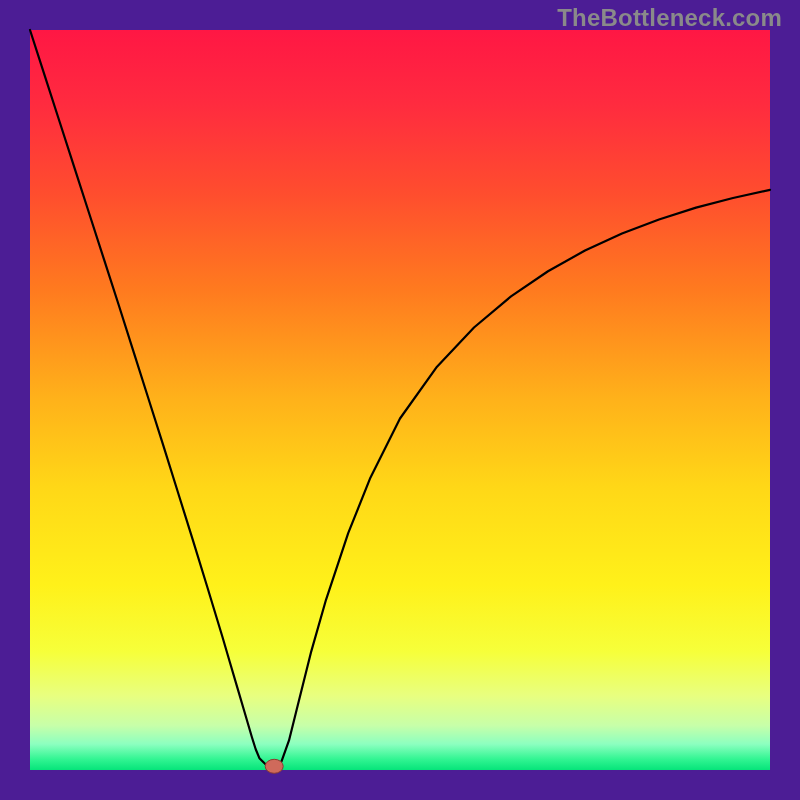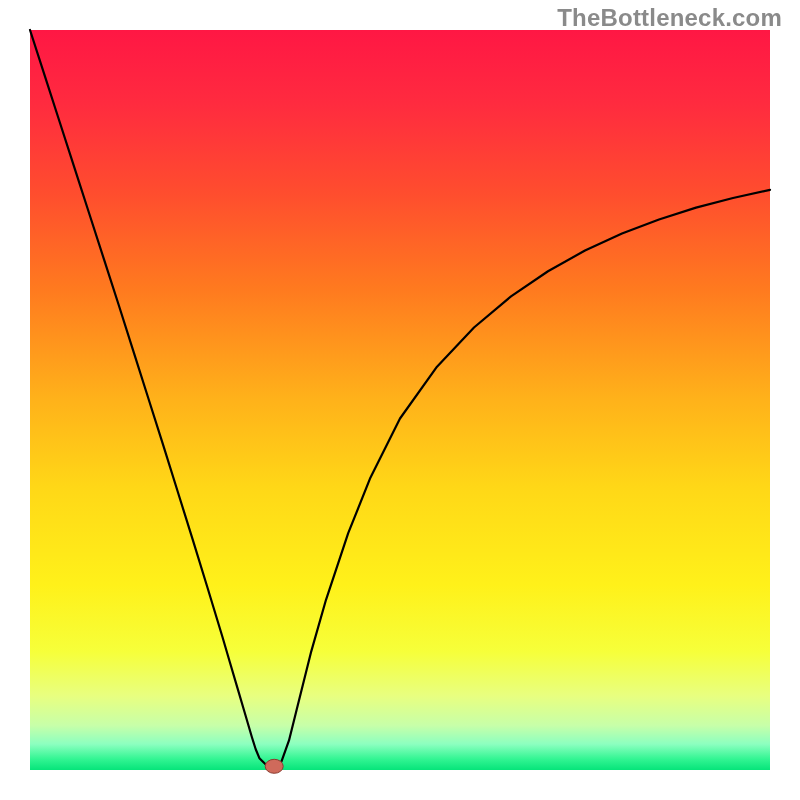--- a/index.html
+++ b/index.html
@@ -7,21 +7,21 @@
     padding: 0;
     width: 800px;
     height: 800px;
     background: #000;
     overflow: hidden;
   }
   .frame {
     position: relative;
     width: 800px;
     height: 800px;
-    background: #ffffff;
+    background: #4c1d95;
   }
   .watermark {
     position: absolute;
     top: 4px;
     right: 18px;
     font-family: Arial, Helvetica, sans-serif;
     font-size: 24px;
     font-weight: 600;
     color: #8a8a8a;
     letter-spacing: 0.2px;

